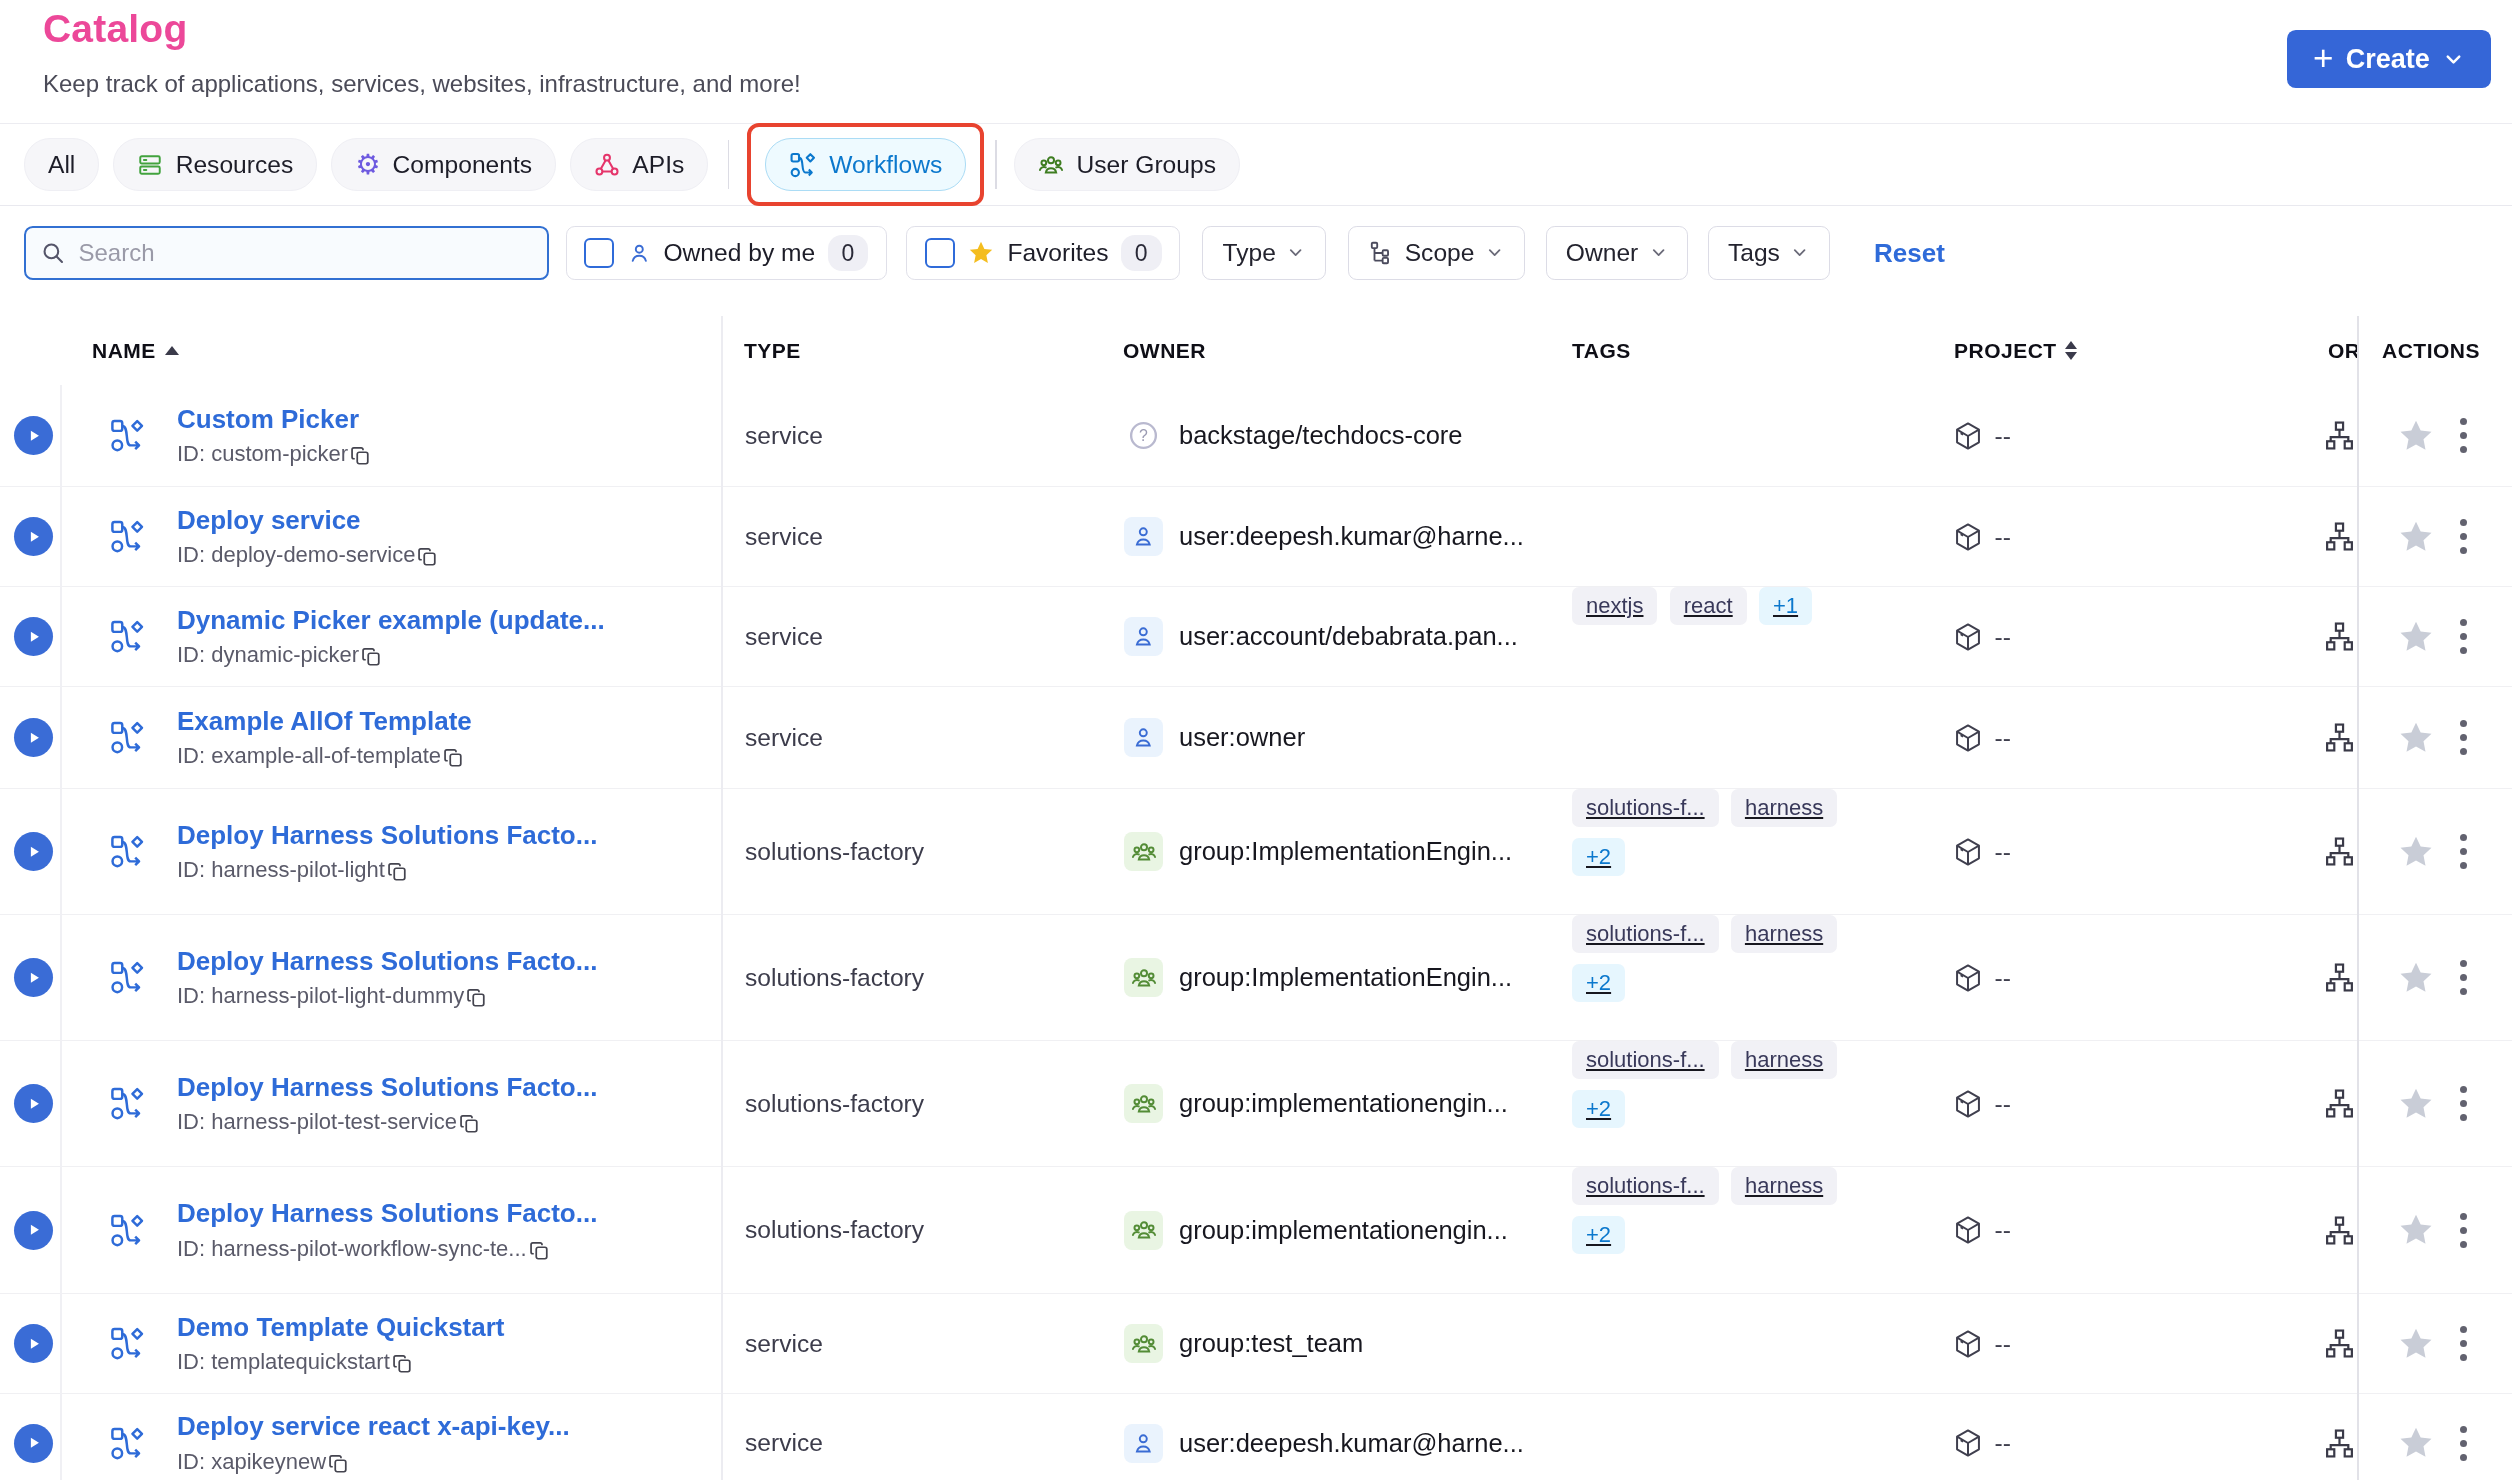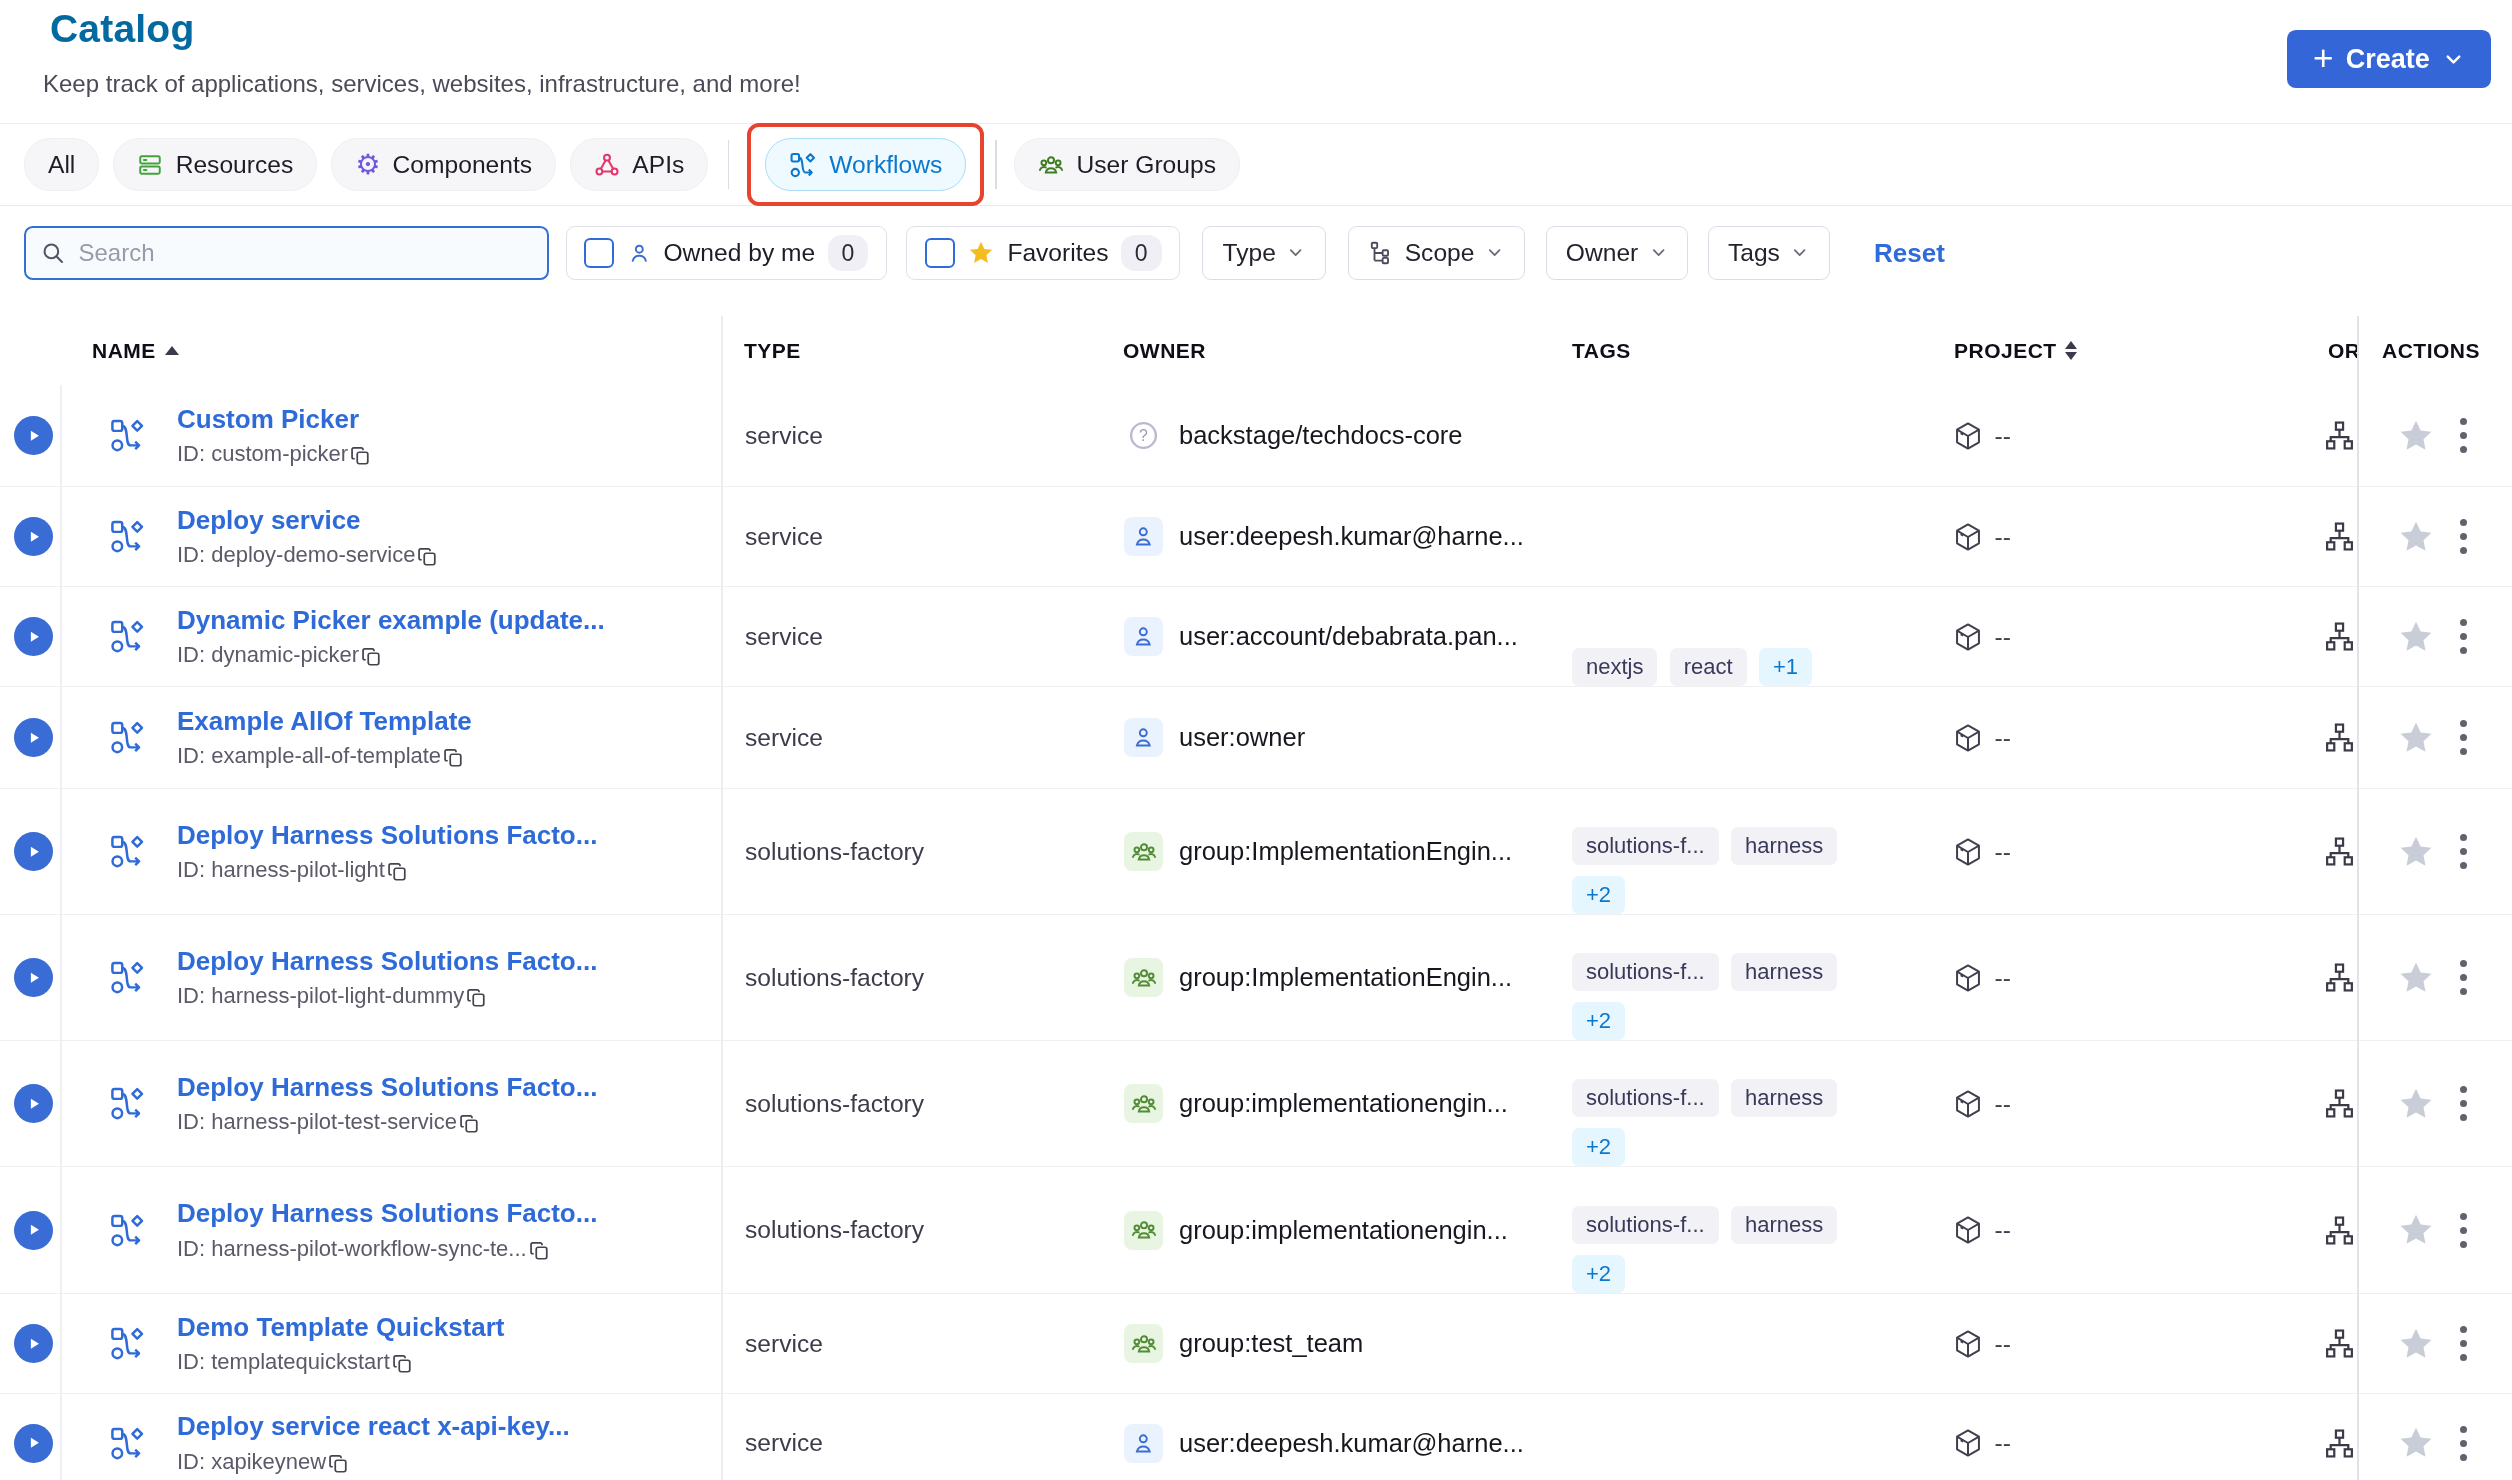--- a/index.html
+++ b/index.html
@@ -2,21 +2,21 @@
 <html style="font-size:14px"><head>
 <meta charset="utf-8">
 <style>
   html,body{margin:0;padding:0;}
   body{
     width:2512px;height:1481px;overflow:hidden;background:#ffffff;
     font-family:"Liberation Sans", sans-serif;color:#17171f;position:relative;
   }
   svg{display:block;}
   
-  .page-title{position:absolute;top:7px;left:50px;font-size:39px;font-weight:700;color:#0369a1;letter-spacing:0.2px;}
+  .page-title{position:absolute;top:7px;left:43px;font-size:39px;font-weight:700;color:#ec4899;letter-spacing:0.2px;}
   .page-subtitle{position:absolute;top:70px;left:43px;font-size:24px;color:#4b4b58;}
   .create-btn{
     position:absolute;top:30px;right:21px;height:58px;padding:0 26px;border:none;border-radius:8.8px;
     background:#3566d7;color:#fff;font-size:27px;font-weight:600;display:flex;align-items:center;gap:12.3px;
     font-family:"Liberation Sans", sans-serif;cursor:pointer;
   }
   .create-btn .plus{font-size:35px;font-weight:400;line-height:1;margin-top:-3.5px;}
   
   .tabbar{
     position:absolute;top:123px;left:0;right:0;height:83px;
@@ -78,21 +78,21 @@
   .name{font-size:26px;font-weight:600;color:#2e6bd8;text-decoration:none;white-space:nowrap;cursor:pointer;}
   .idline{display:flex;align-items:flex-end;gap:1px;}
   .idtext{font-size:22px;color:#5a5a69;white-space:nowrap;}
   .cell-type{left:745px;font-size:24.6px;color:#3c3c4b;}
   .cell-owner{left:1124px;gap:16px;}
   .ochip{width:39px;height:39px;border-radius:8px;display:flex;align-items:center;justify-content:center;flex:0 0 auto;}
   .ochip.user{background:#eaf3fd;}
   .ochip.group{background:#e9f5e3;}
   .ochip.unknown{background:transparent;}
   .otext{font-size:25.5px;color:#17171f;white-space:nowrap;}
-  .cell-tags{left:1572px;width:386px;flex-direction:column;align-items:flex-start;justify-content:flex-end;gap:10.5px;}
+  .cell-tags{left:1572px;width:386px;flex-direction:column;align-items:flex-start;justify-content:flex-start;gap:10.5px;text-decoration:underline;}
   .tagline{display:flex;gap:12.3px;}
   .tagline:empty{display:none;}
   .tag{background:#f1f1f6;color:#39395a;font-size:22px;font-weight:500;padding:6.1px 14px;border-radius:7px;white-space:nowrap;}
   .tag.more{background:#e6f6fe;color:#0b78cd;}
   .cell-project{left:1952px;gap:10.5px;font-size:24.6px;color:#3f3f4e;}
   .cell-org{left:2323px;}
   .cell-star{left:2396px;cursor:pointer;}
   .cell-kebab{left:2460px;flex-direction:column;justify-content:center;gap:7px;cursor:pointer;}
   .cell-kebab i{width:7px;height:7px;border-radius:50%;background:#62626f;display:block;}
 </style>

